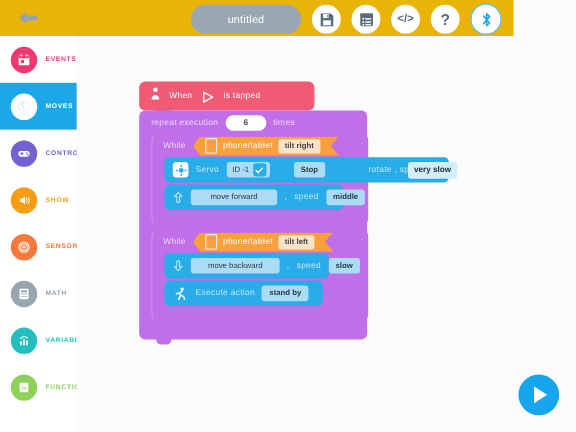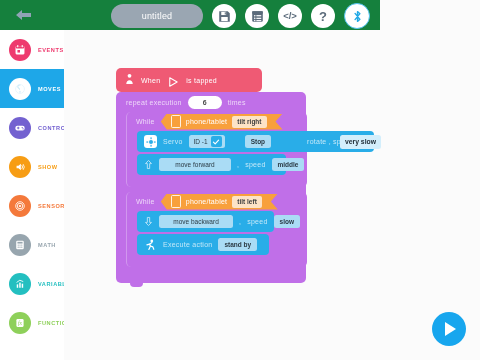--- a/index.html
+++ b/index.html
@@ -5,21 +5,21 @@
   html,body{margin:0;padding:0;}
   body{
     width:480px;height:360px;overflow:hidden;
     font-family:"Liberation Sans", sans-serif;
     background:#ffffff;
     -webkit-font-smoothing:antialiased;
   }
   #app{position:relative;width:480px;height:360px;background:#fbfbfb;}
 
   
-  .topbar{position:absolute;left:0;top:0;width:380px;height:30px;background:#15803d;}
+  .topbar{position:absolute;left:0;top:0;width:428px;height:30px;background:#eab308;}
   .back-btn{position:absolute;left:14px;top:7px;width:20px;height:16px;cursor:pointer;}
   .back-btn svg{display:block;}
 
   .tools{position:absolute;right:10px;top:3px;height:26px;display:flex;align-items:center;gap:9px;}
   .title-pill{
     height:24px;min-width:64px;padding:0 14px;border-radius:12px;background:#9aa6b2;
     color:#ffffff;font-size:9px;display:flex;align-items:center;justify-content:center;
     letter-spacing:.2px;
   }
   .tool-btn{

